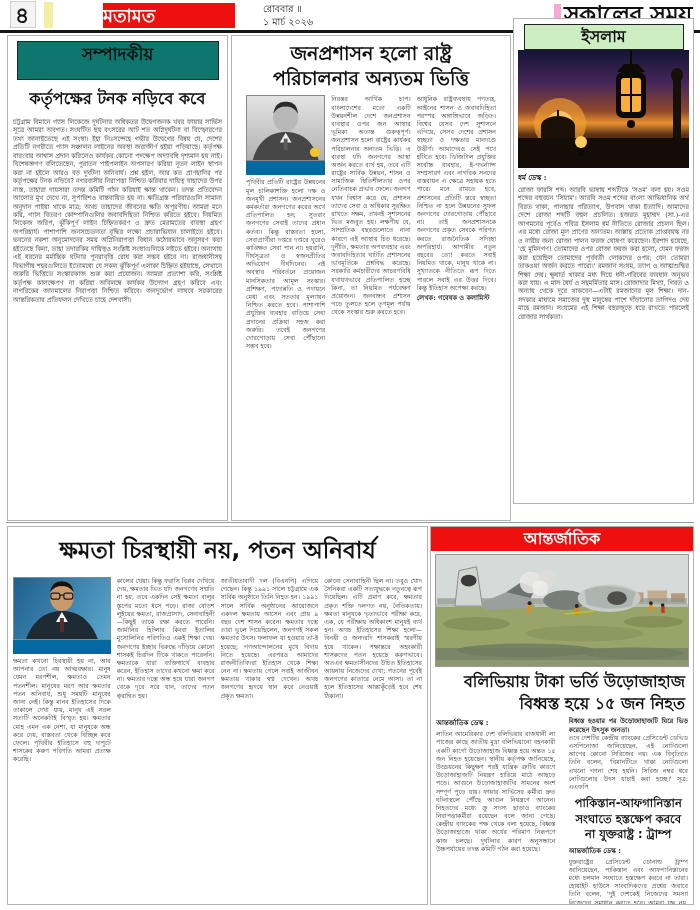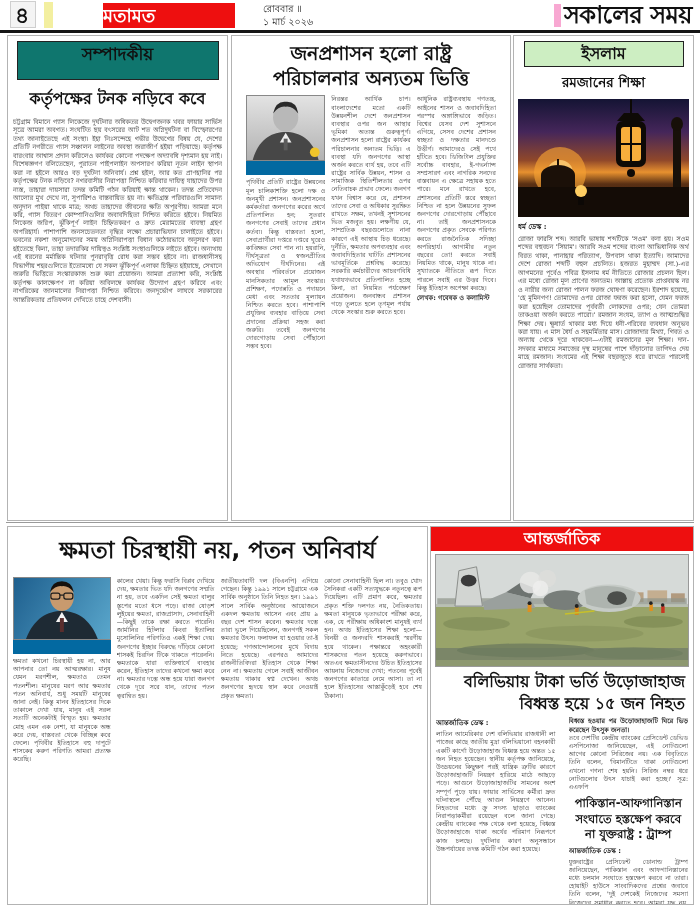--- a/index.html
+++ b/index.html
@@ -44,21 +44,21 @@
                 margin:2px 6px 5px; }
   .op-cols { display:flex; gap:6px; height:420px; }
   .op-col { flex:1; overflow:hidden; }
   .photo-bw { width:100%; height:66px; background:linear-gradient(#e3e3e3,#b2b2b2);
               border:1px solid #888; overflow:hidden; }
   .op-col .bodytext { height:336px; margin-top:3px; font-size:6.2px; }
   .op-col.full .bodytext { height:420px; margin-top:0; }
   .author-bio { font-weight:bold; font-size:6.6px; margin-top:2px; }
 
   
-  .islam { left:513px; top:35px; width:181px; height:486px; padding:4px 4px; }
+  .islam { left:513px; top:18px; width:181px; height:486px; padding:4px 4px; }
   .islam .label-box { width:160px; margin:1px auto 0; height:26px; line-height:23px;
                       font-size:16px; background:#cdeec2; }
   .islam h2 { font-size:13.5px; font-weight:bold; text-align:center; margin:5px 0 4px; }
   .mosque { width:171px; height:118px; margin:0 auto;
             background:linear-gradient(180deg,#141434 0%,#45265a 28%,#90482a 52%,#e8912f 62%,#5a3014 72%,#1d1208 100%);
             position:relative; overflow:hidden; }
   .islam .byline { font-size:7px; font-weight:bold; margin:4px 0 2px; }
   .islam .bodytext { height:292px; }
 
   
@@ -136,21 +136,20 @@
         <div class="bodytext">
           <span>আধুনিক রাষ্ট্রব্যবস্থায় গণতন্ত্র, আইনের শাসন ও জবাবদিহিতা পরস্পর অঙ্গাঙ্গিভাবে জড়িত। বিশ্বের যেসব দেশ সুশাসনে এগিয়ে, সেসব দেশের প্রশাসন স্বচ্ছতা ও দক্ষতার মানদণ্ডে উত্তীর্ণ। আমাদেরও সেই পথে হাঁটতে হবে। ডিজিটাল প্রযুক্তির সর্বোচ্চ ব্যবহার, ই-গভর্ন্যান্স সম্প্রসারণ এবং নাগরিক সনদের বাস্তবায়ন এ ক্ষেত্রে সহায়ক হতে পারে। মনে রাখতে হবে, প্রশাসনের প্রতিটি স্তরে স্বচ্ছতা নিশ্চিত না হলে উন্নয়নের সুফল জনগণের দোরগোড়ায় পৌঁছাবে না। তাই জনপ্রশাসনকে জনগণের প্রকৃত সেবকে পরিণত করতে রাজনৈতিক সদিচ্ছা অপরিহার্য। আগামীর নতুন বছরের তো! করতে সবাই নিয়মিত থাকে, মানুষ থাকে না। সুখ্যাতকে নীতিতে রূপ দিতে পারলে সবাই এর উত্তর দিবে। কিন্তু ইতিহাস অপেক্ষা করছে।</span>
           <div class="author-bio">লেখক: গবেষক ও কলামিস্ট</div>
         </div>
       </div>
     </div>
   </section>
 
   <section class="sect islam">
     <div class="label-box">ইসলাম</div>
-    <h2>রমজানের শিক্ষা</h2>
     <div class="mosque">
       <svg width="100%" height="100%" viewBox="0 0 171 118">
         <circle cx="42" cy="74" r="26" fill="#f6a233" opacity="0.65"></circle>
         <circle cx="42" cy="74" r="13" fill="#ffd27a" opacity="0.8"></circle>
         <ellipse cx="40" cy="76" rx="17" ry="10" fill="#1b1008"></ellipse>
         <rect x="23" y="76" width="34" height="14" fill="#1b1008"></rect>
         <rect x="39" y="60" width="2" height="8" fill="#1b1008"></rect>
         <rect x="155" y="26" width="8" height="62" fill="#171009"></rect>
         <ellipse cx="159" cy="25" rx="6" ry="7" fill="#171009"></ellipse>
         <rect x="0" y="88" width="171" height="30" fill="#140c06"></rect>

